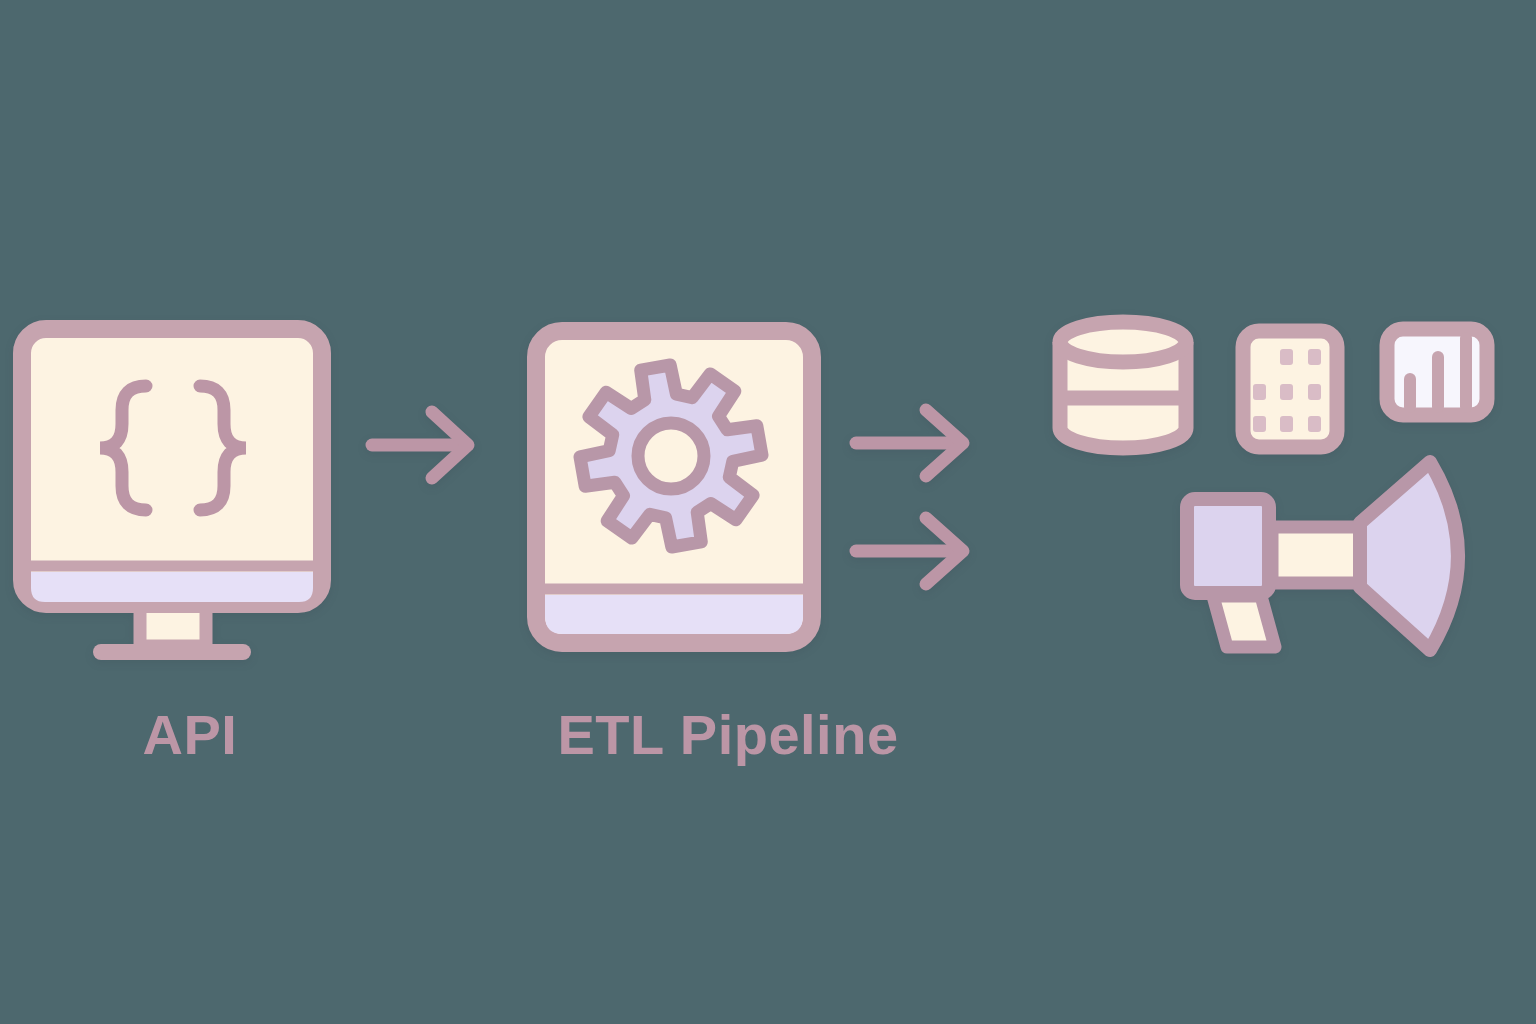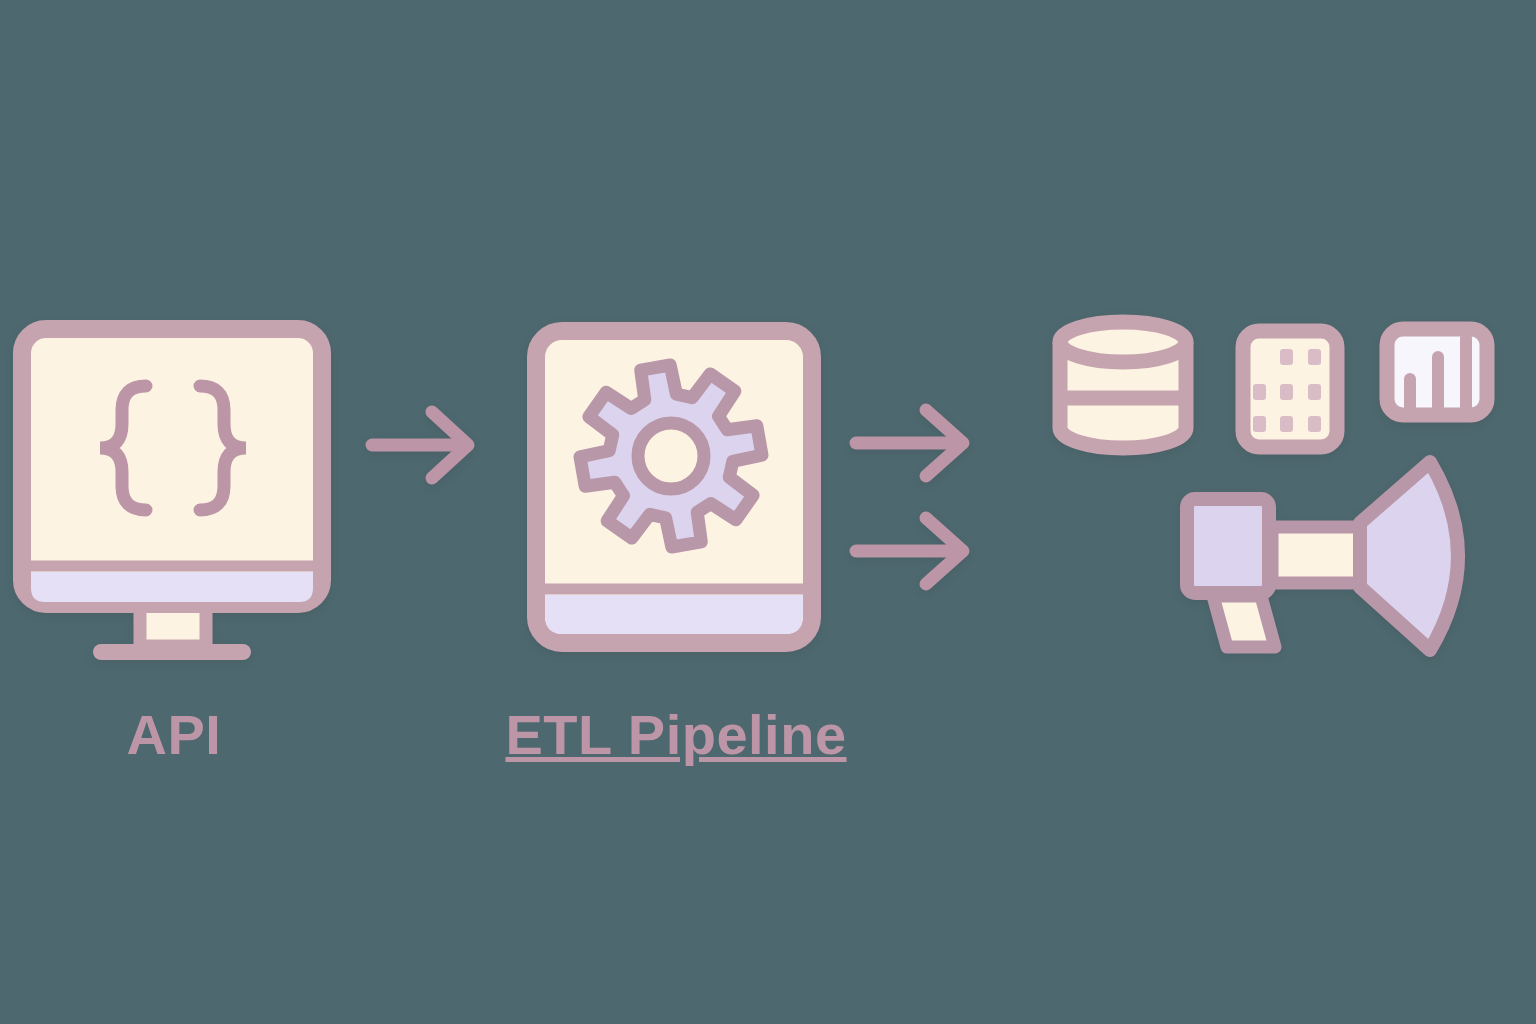--- a/index.html
+++ b/index.html
@@ -17,23 +17,24 @@
   }
   .node-label{
     position:absolute;
     top:702px;
     transform:translateX(-50%);
     font-size:56px;
     font-weight:bold;
     letter-spacing:.5px;
     color:#bc96a6;
     white-space:nowrap;
+    margin-left:16px;
   }
   .lbl-api{left:174px;}
-  .lbl-etl{left:676px;text-decoration:underline;}
+  .lbl-etl{left:712px;}
   .lbl-dd{left:1267px;}
 </style>
 </head>
 <body>
 
 <div class="canvas">
 
   <svg class="icon-layer" width="1536" height="1024" viewBox="0 0 1536 1024">
 
     <g>

